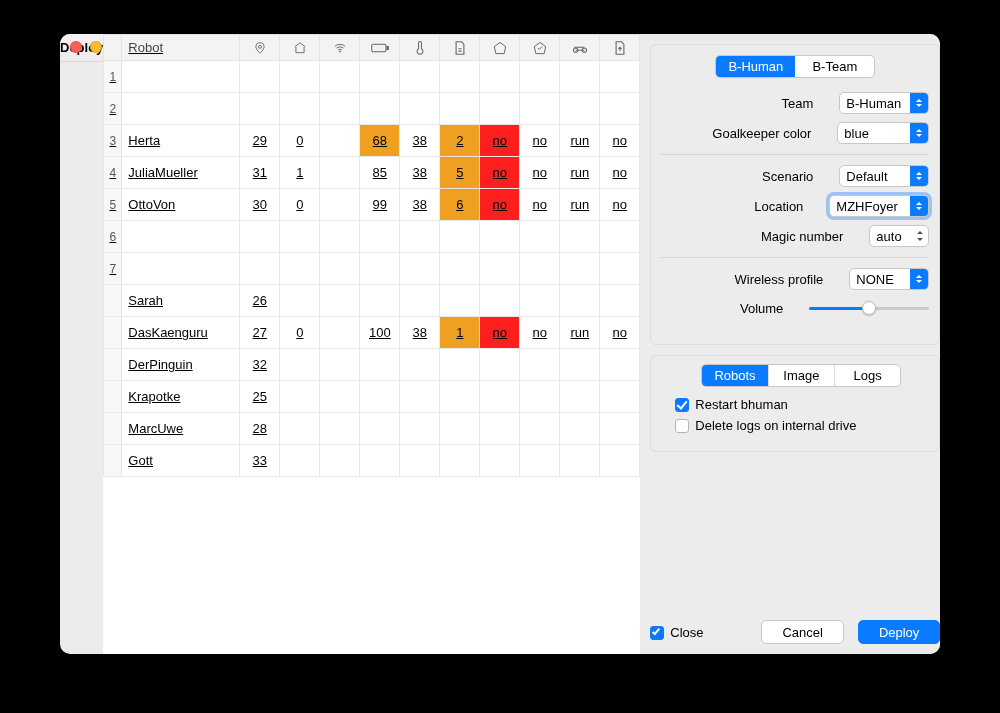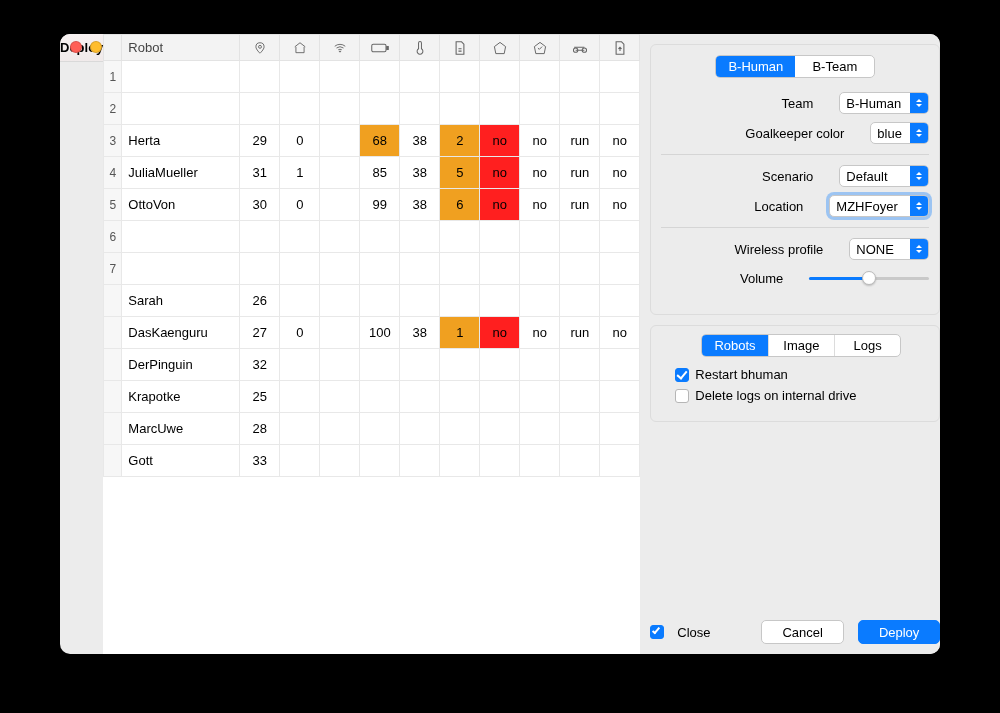--- a/index.html
+++ b/index.html
@@ -20,21 +20,21 @@
     position: relative;
     display: flex; align-items: center; justify-content: center;
     border-bottom: 1px solid #d9d9d9;
   }
   .traffic { position: absolute; left: 10px; top: 7px; display: flex; gap: 8px; }
   .dot { width: 12px; height: 12px; border-radius: 50%; border: .5px solid rgba(0,0,0,.15); }
   .dot.red { background:#ff5f56; } .dot.yel { background:#ffbd2e; } .dot.grn { background:#27c93f; }
   .title { font-weight: 600; }
   .body { flex:1; display:flex; }
   
-  .tablewrap { flex:1; background:#fff; overflow:hidden; position:relative; }
+  .tablewrap { flex:1; background:#fff; overflow:hidden; position:relative;text-decoration:underline; }
   table { border-collapse: collapse; width: 100%; table-layout: fixed; }
   thead th { background:#f3f3f3; border:1px solid #e3e3e3; height:26px; font-weight:400; color:#444; position:relative; }
   thead th svg { display:block; margin:0 auto; }
   tbody td { border:1px solid #e8e8e8; height:32px; text-align:center; color:#000; }
   tbody td.name { text-align:left; padding-left:6px; }
   tbody td.rownum { background:#f7f7f7; color:#555; font-size:12px; width:18px; }
   .c-orange { background:#f0a020; }
   .c-red { background:#ff1f1f; }
   col.cnum { width:18px; }
   col.cname { width:118px; }
@@ -84,21 +84,21 @@
   .seg3 { display:flex; width:200px; margin:0 auto 10px auto; border:1px solid #c7c7c7; border-radius:5px; background:#fff; overflow:hidden; }
   .seg3 > div { flex:1; text-align:center; padding:3px 0; cursor:pointer; border-left:1px solid #dcdcdc; }
   .seg3 > div:first-child { border-left:none; }
   .seg3 > div.active { background:#0a7bff; color:#fff; }
   .check { display:flex; align-items:center; gap:6px; margin:6px 2px; }
   .check .box { width:14px; height:14px; border:1px solid #b6b6b6; border-radius:3px; background:#fff; position:relative; }
   .check .box.on { background:#0a7bff; border-color:#0a7bff; }
   .check .box.on::after { content:""; position:absolute; left:3px; top:0px; width:4px; height:8px; border:solid #fff; border-width:0 2px 2px 0; transform:rotate(40deg); }
   
   .footer { display:flex; align-items:center; gap:14px; padding:10px; }
-  .check2 { display:flex; align-items:center; gap:13px; }
+  .check2 { display:flex; align-items:flex-end; gap:6px; }
   .btn { height:24px; padding:8px 20px; border:1px solid #c7c7c7; border-radius:5px; background:#fff; display:flex; align-items:center; cursor:pointer; }
   .btn.primary { background:#0a7bff; color:#fff; border-color:#0a7bff; }
   .spacer { flex:1; }
 </style>
 </head>
 <body>
 
 <div class="window">
   <div class="titlebar">
     <div class="traffic">
@@ -390,40 +390,50 @@
 
         <div class="row">
           <label>Team</label>
           <div class="select">
               <span>B-Human</span>
               <span class="caret"></span>
             </div>
         </div>
         <div class="row">
           <label>Goalkeeper color</label>
-          <div class="select" style="width:59px">
+          <div class="select" style="width:92px">
               <span>blue</span>
               <span class="caret"></span>
             </div>
         </div>
 
         <hr class="div">
 
         <div class="row">
           <label>Scenario</label>
           <div class="select">
               <span>Default</span>
               <span class="caret"></span>
             </div>
         </div>
         <div class="row">
           <label>Location</label>
           <div class="select focus" style="width:100px">
               <span>MZHFoyer</span>
               <span class="caret"></span>
+            </div>
+        </div>
+        <div class="row">
+          <label>Magic number</label>
+          <div class="numspin">
+              <span>auto</span>
+              <div class="spin">
+                <span class="up"></span>
+                <span class="dn"></span>
+              </div>
             </div>
         </div>
 
         <hr class="div">
 
         <div class="row">
           <label>Wireless profile</label>
           <div class="select" style="width:80px">
               <span>NONE</span>
               <span class="caret"></span>

